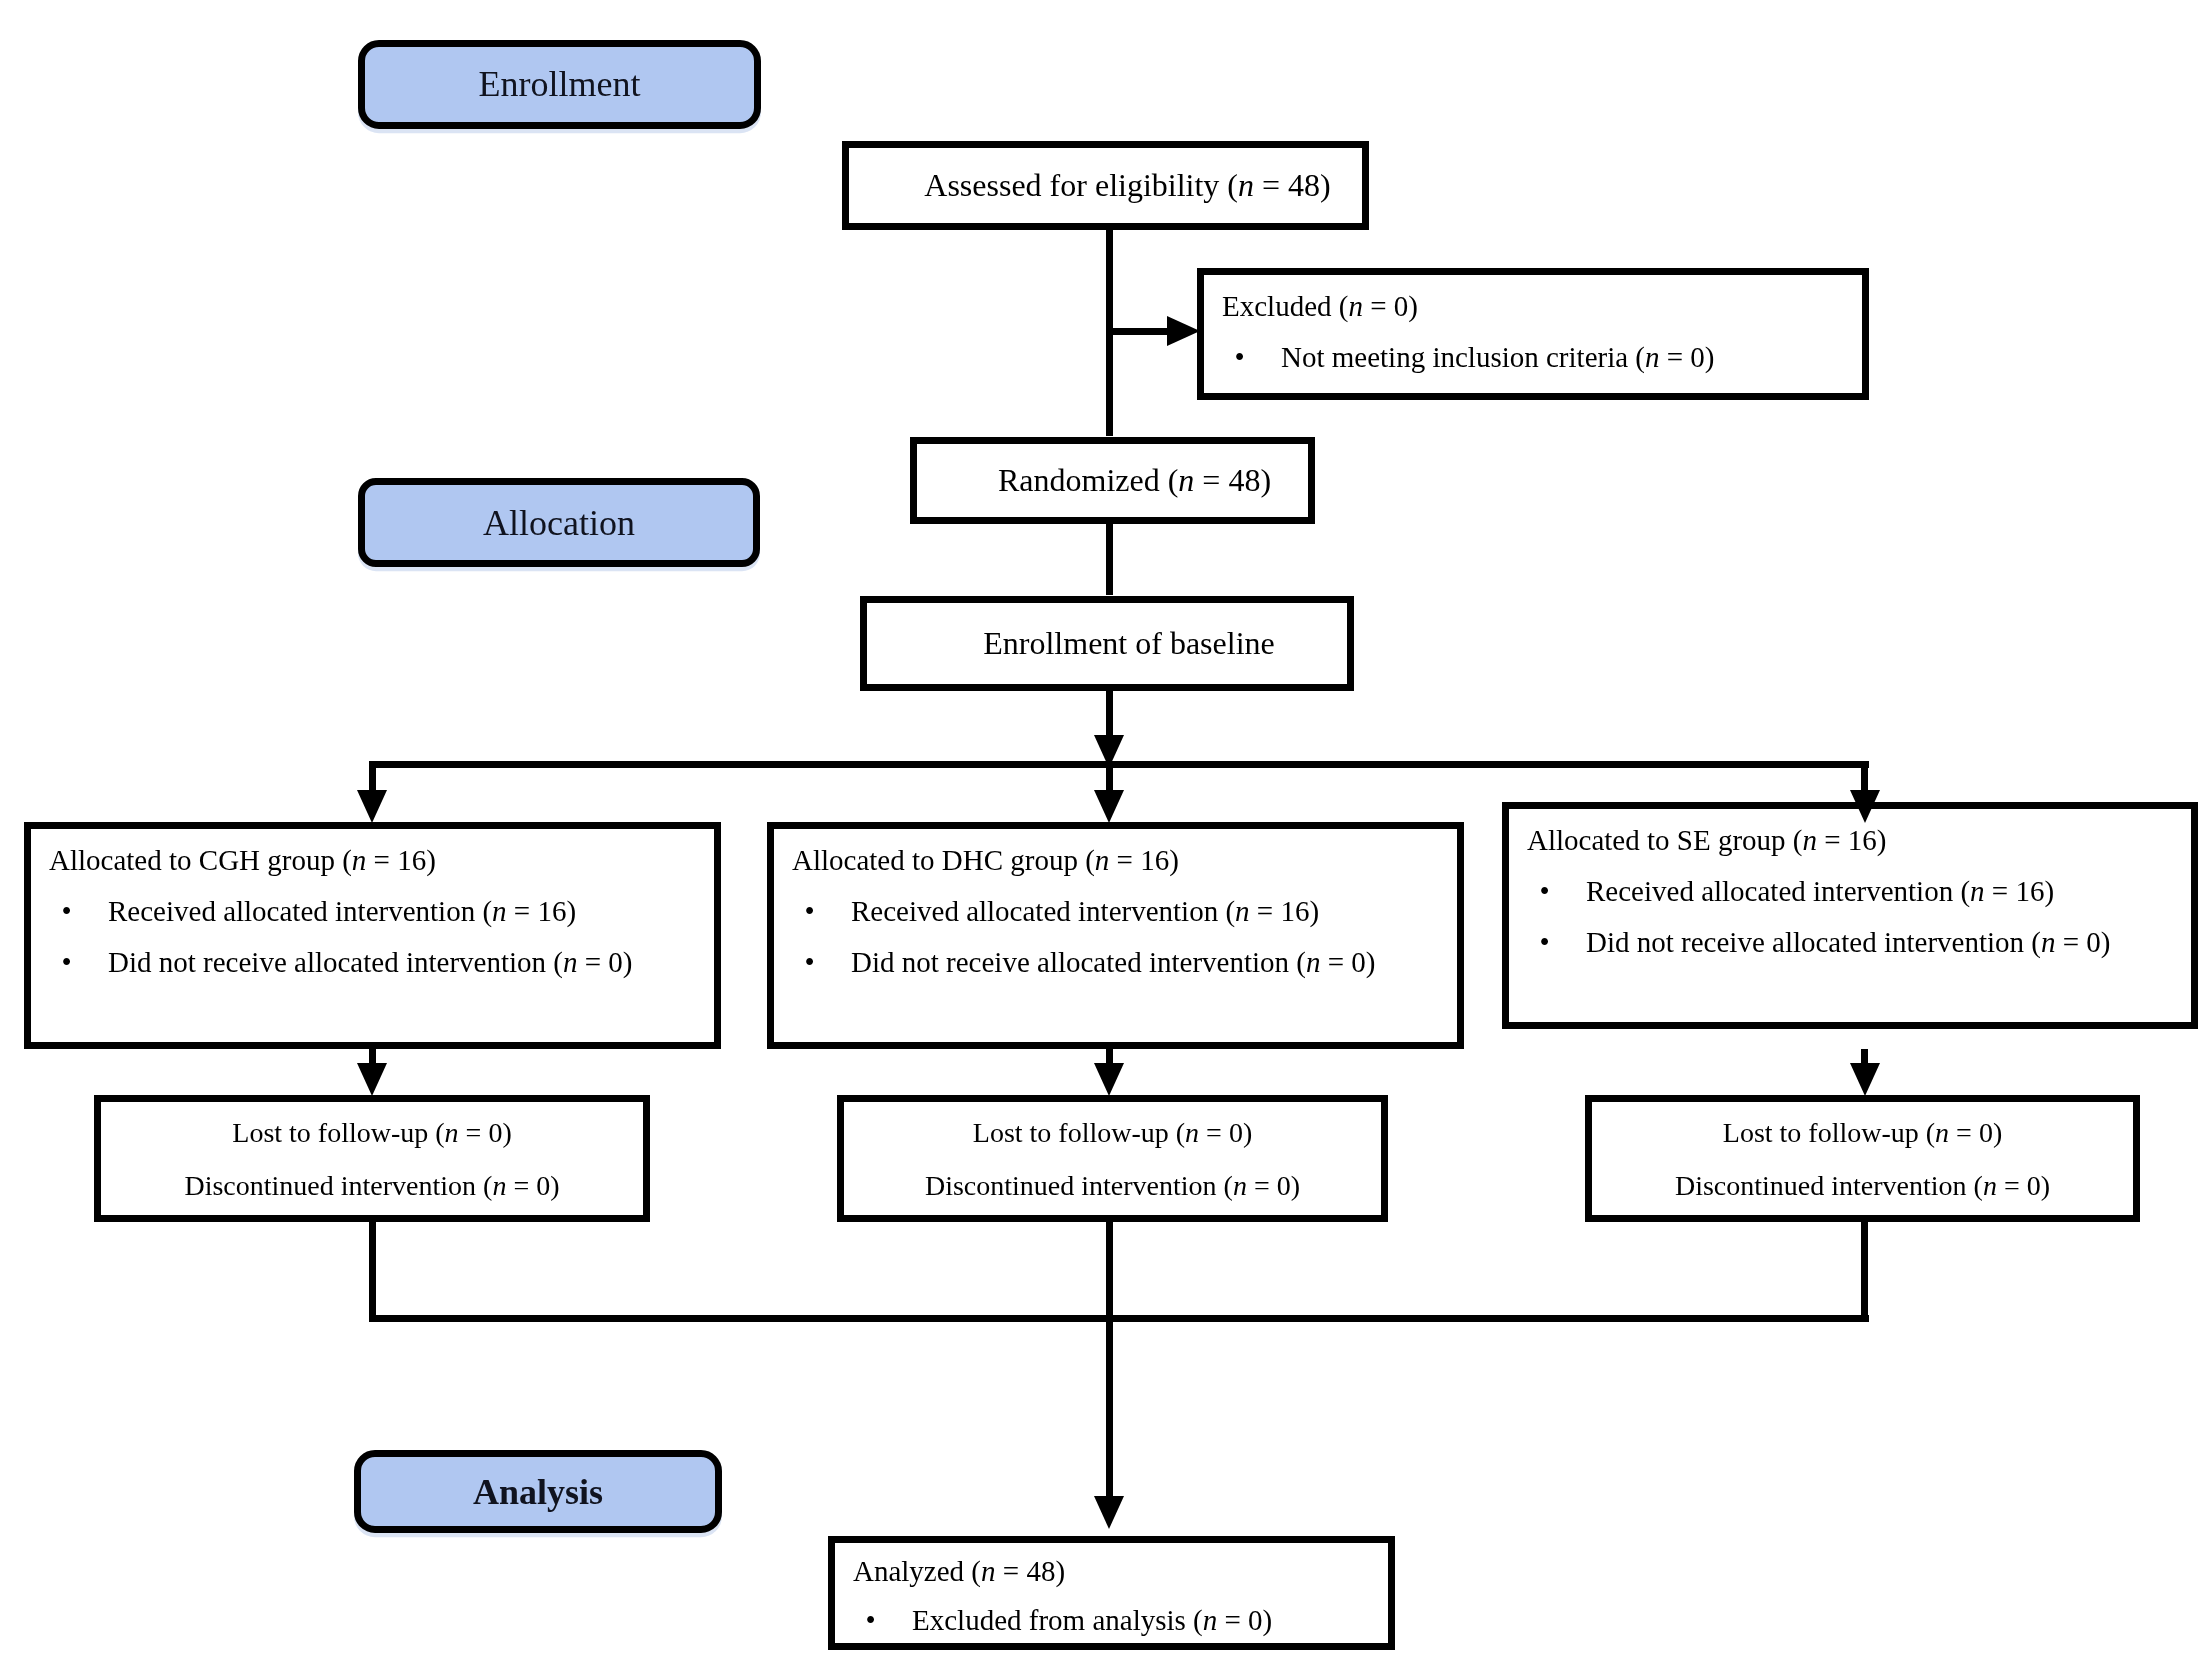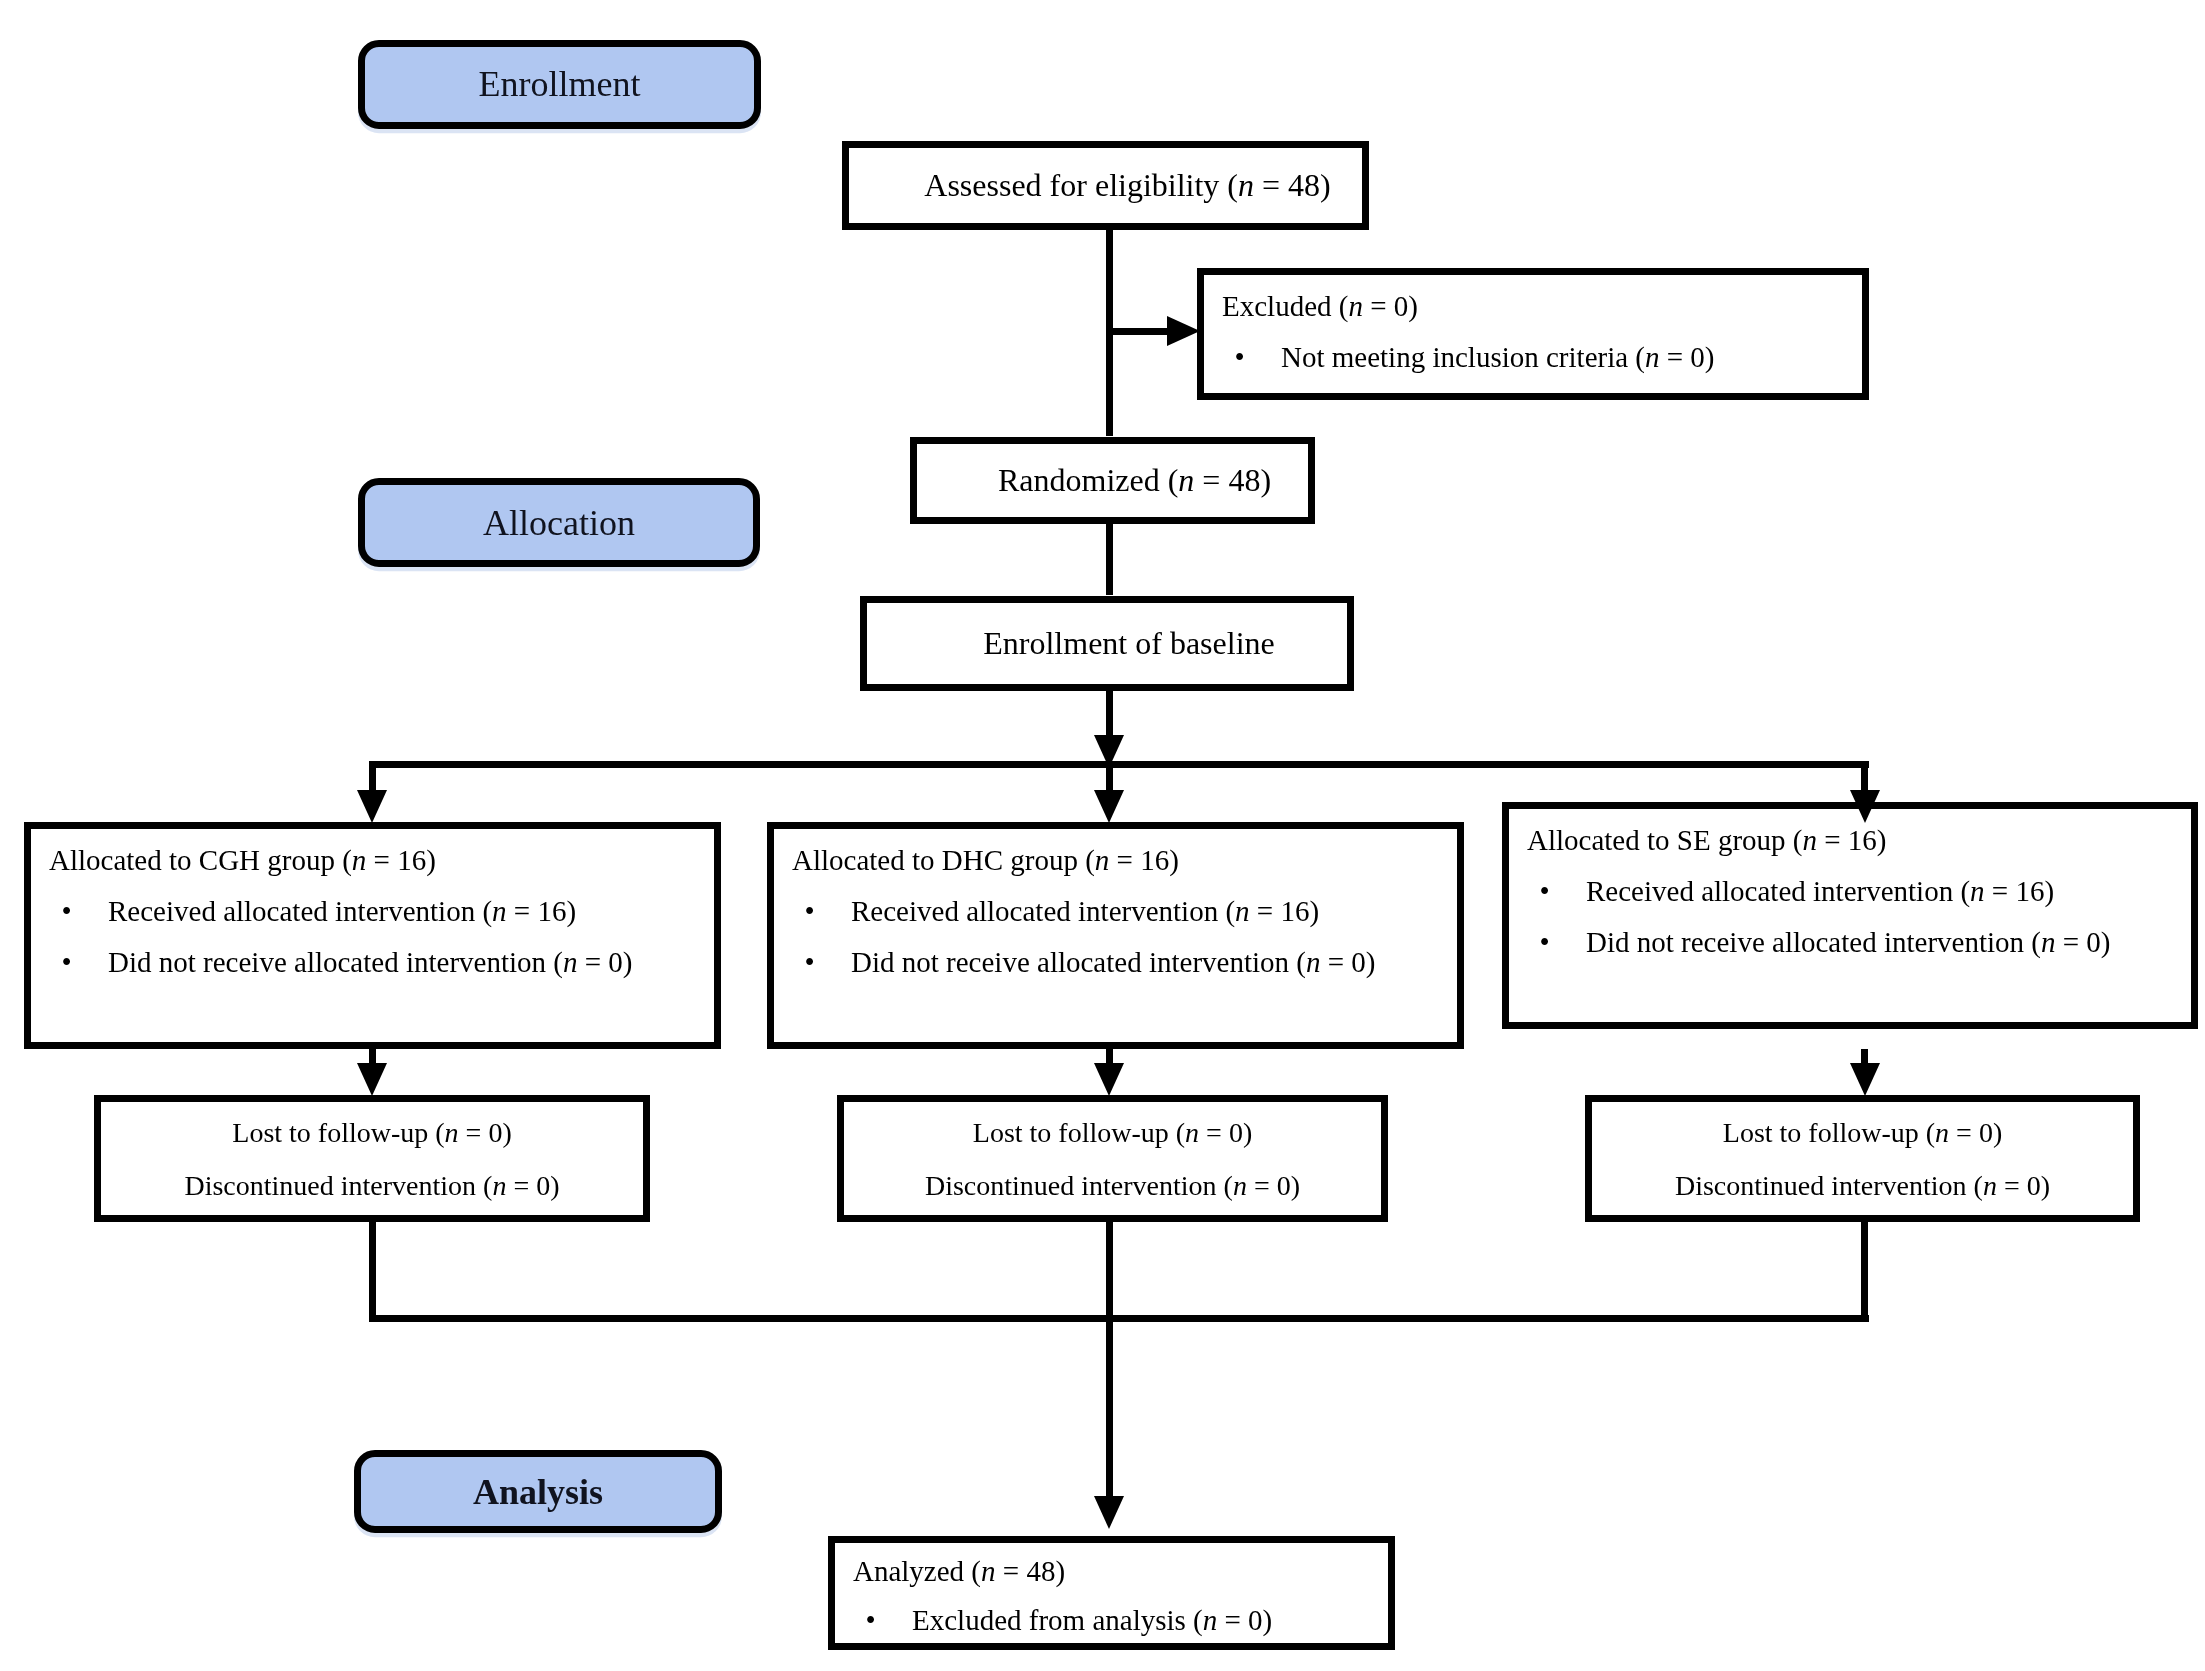--- a/index.html
+++ b/index.html
@@ -80,21 +80,21 @@
     border-left:33px solid #000000;
   }
   i{ font-style:italic; }
 </style>
 </head>
 <body>
 
 <div class="canvas">
 
   <div class="stage" style="left:358px;top:23.6px;width:403px;height:89px;margin-top:16px;">Enrollment</div>
-  <div class="stage" style="left:358px;top:478px;width:402px;height:89px;">Allocation</div>
+  <div class="stage" style="left:358px;top:478px;width:402px;height:89px;border-radius:18px;">Allocation</div>
   <div class="stage" style="left:354px;top:1450px;width:368px;height:83px;font-weight:bold;">Analysis</div>
 
   <div class="box center" style="left:842px;top:141px;width:527px;height:89px;">
     <span>Assessed for eligibility (<i>n</i> = 48)</span>
   </div>
 
   <div class="box list" style="left:1197px;top:268px;width:672px;height:132px;">
     <div class="t">Excluded (<i>n</i> = 0)</div>
     <ul>
       <li>Not meeting inclusion criteria (<i>n</i> = 0)</li>

